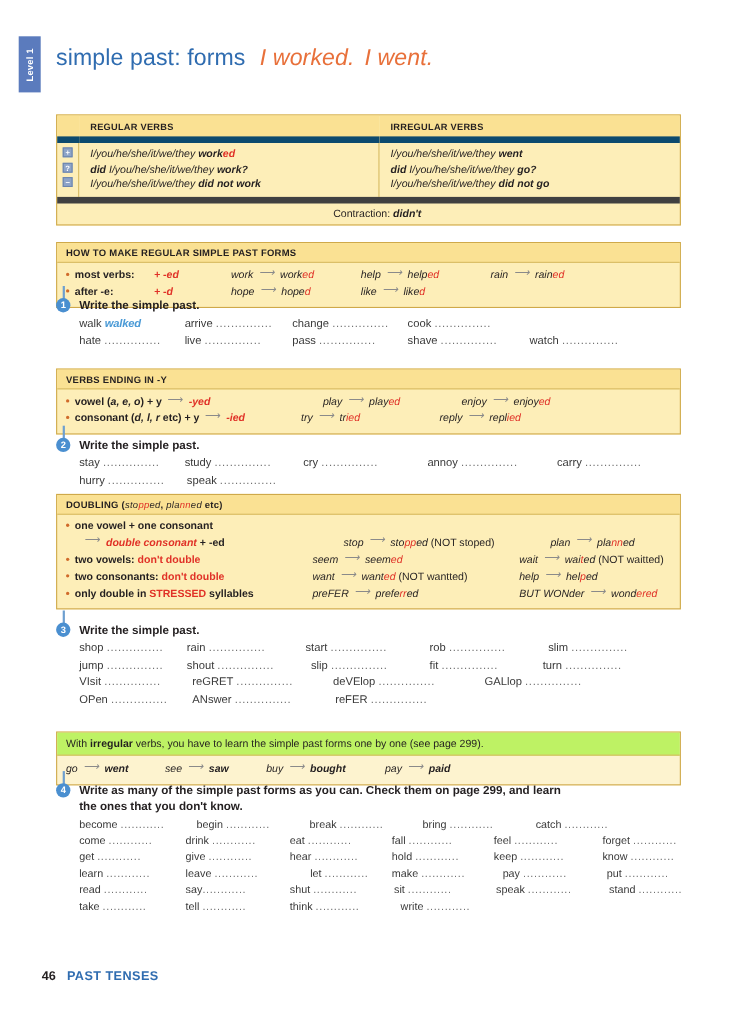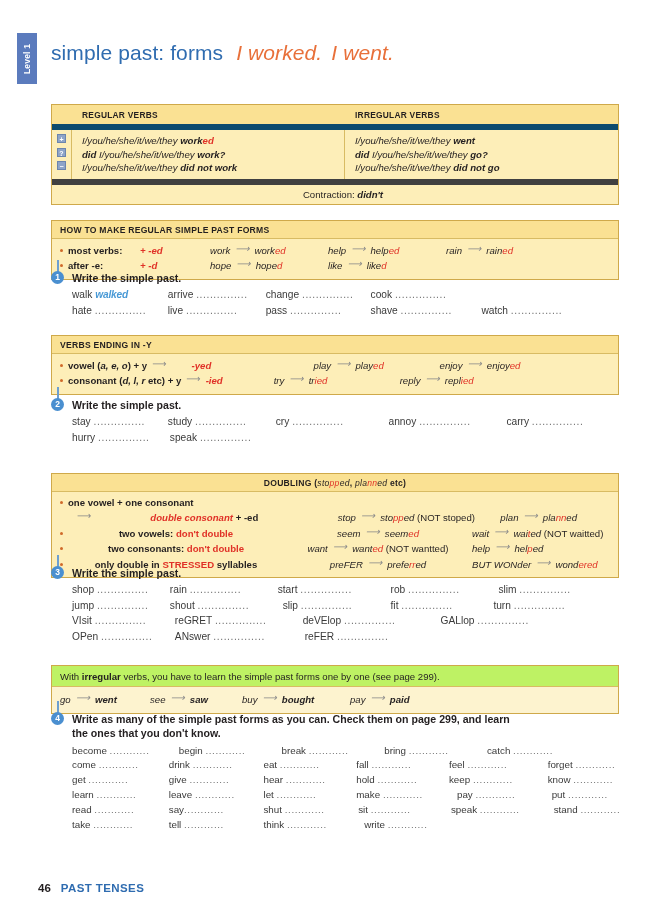--- a/index.html
+++ b/index.html
@@ -221,21 +221,21 @@
   </div>
 </div>
 
 <div class="col ybox" style="top:335px;">
   <div class="ybox-head">VERBS ENDING IN -Y</div>
   <div class="ybox-body">
     <div class="rule-row">
       <span class="bullet"></span>
       <span class="bold"><span>vowel (</span><i>a, e, o</i><span>) + y</span></span>
       <span class="arrow">⟶</span>
-      <span class="redi" style="display:inline-block;width:122px;margin-left:20px;">-yed</span>
+      <span class="redi" style="display:inline-block;width:122px;">-yed</span>
       <span class="it" style="display:inline-block;width:126px;"><span>play</span><span class="arrow">⟶</span><span>play</span><span class="red">ed</span></span>
       <span class="it"><span>enjoy</span><span class="arrow">⟶</span><span>enjoy</span><span class="red">ed</span></span>
     </div>
     <div class="rule-row">
       <span class="bullet"></span>
       <span class="bold"><span>consonant (</span><i>d, l, r</i><span> etc) + y</span></span>
       <span class="arrow">⟶</span>
       <span class="redi" style="display:inline-block;width:68px;">-ied</span>
       <span class="it" style="display:inline-block;width:126px;"><span>try</span><span class="arrow">⟶</span><span>tr</span><span class="red">ied</span></span>
       <span class="it"><span>reply</span><span class="arrow">⟶</span><span>repl</span><span class="red">ied</span></span>
@@ -255,21 +255,21 @@
       <span style="display:inline-block;width:115px;"><span>annoy</span> <span class="dots">...............</span></span>
       <span><span>carry</span> <span class="dots">...............</span></span>
     </div>
     <div class="ex-line">
       <span style="display:inline-block;width:95px;"><span>hurry</span> <span class="dots">...............</span></span>
       <span><span>speak</span> <span class="dots">...............</span></span>
     </div>
   </div>
 </div>
 
-<div class="col ybox" style="top:473px;text-align:center;">
+<div class="col ybox" style="top:449px;">
   <div class="ybox-head"><span>DOUBLING (</span><i style="font-weight:normal;"><span>sto</span><span class="red">pp</span><span>ed</span></i><span>, </span><i style="font-weight:normal;"><span>pla</span><span class="red">nn</span><span>ed</span></i><span> etc)</span></div>
   <div class="ybox-body">
     <div class="rule-row">
       <span class="bullet"></span>
       <span class="bold">one vowel + one consonant</span>
     </div>
     <div class="rule-row" style="padding-left:12px;">
       <span class="arrow">⟶</span>
       <span style="display:inline-block;width:216px;"><span class="redi">double consonant</span><span class="bold"> + -ed</span></span>
       <span class="it" style="display:inline-block;width:188px;"><span>stop</span><span class="arrow">⟶</span><span>sto</span><span class="red">pp</span><span>ed</span> <span style="font-style:normal;">(NOT stoped)</span></span>
@@ -368,21 +368,21 @@
       <span style="display:inline-block;width:94px;"><span>get</span> <span class="dots">............</span></span>
       <span style="display:inline-block;width:92px;"><span>give</span> <span class="dots">............</span></span>
       <span style="display:inline-block;width:90px;"><span>hear</span> <span class="dots">............</span></span>
       <span style="display:inline-block;width:90px;"><span>hold</span> <span class="dots">............</span></span>
       <span style="display:inline-block;width:96px;"><span>keep</span> <span class="dots">............</span></span>
       <span><span>know</span> <span class="dots">............</span></span>
     </div>
     <div class="ex-line">
       <span style="display:inline-block;width:94px;"><span>learn</span> <span class="dots">............</span></span>
       <span style="display:inline-block;width:92px;"><span>leave</span> <span class="dots">............</span></span>
-      <span style="display:inline-block;width:90px;"><span>let</span> <span class="dots">............</span></span>
+      <span style="display:inline-block;width:90px;text-align:center;"><span>let</span> <span class="dots">............</span></span>
       <span style="display:inline-block;width:98px;"><span>make</span> <span class="dots">............</span></span>
       <span style="display:inline-block;width:92px;"><span>pay</span> <span class="dots">............</span></span>
       <span><span>put</span> <span class="dots">............</span></span>
     </div>
     <div class="ex-line">
       <span style="display:inline-block;width:94px;"><span>read</span> <span class="dots">............</span></span>
       <span style="display:inline-block;width:92px;"><span>say</span><span class="dots">............</span></span>
       <span style="display:inline-block;width:92px;"><span>shut</span> <span class="dots">............</span></span>
       <span style="display:inline-block;width:90px;"><span>sit</span> <span class="dots">............</span></span>
       <span style="display:inline-block;width:100px;"><span>speak</span> <span class="dots">............</span></span>

